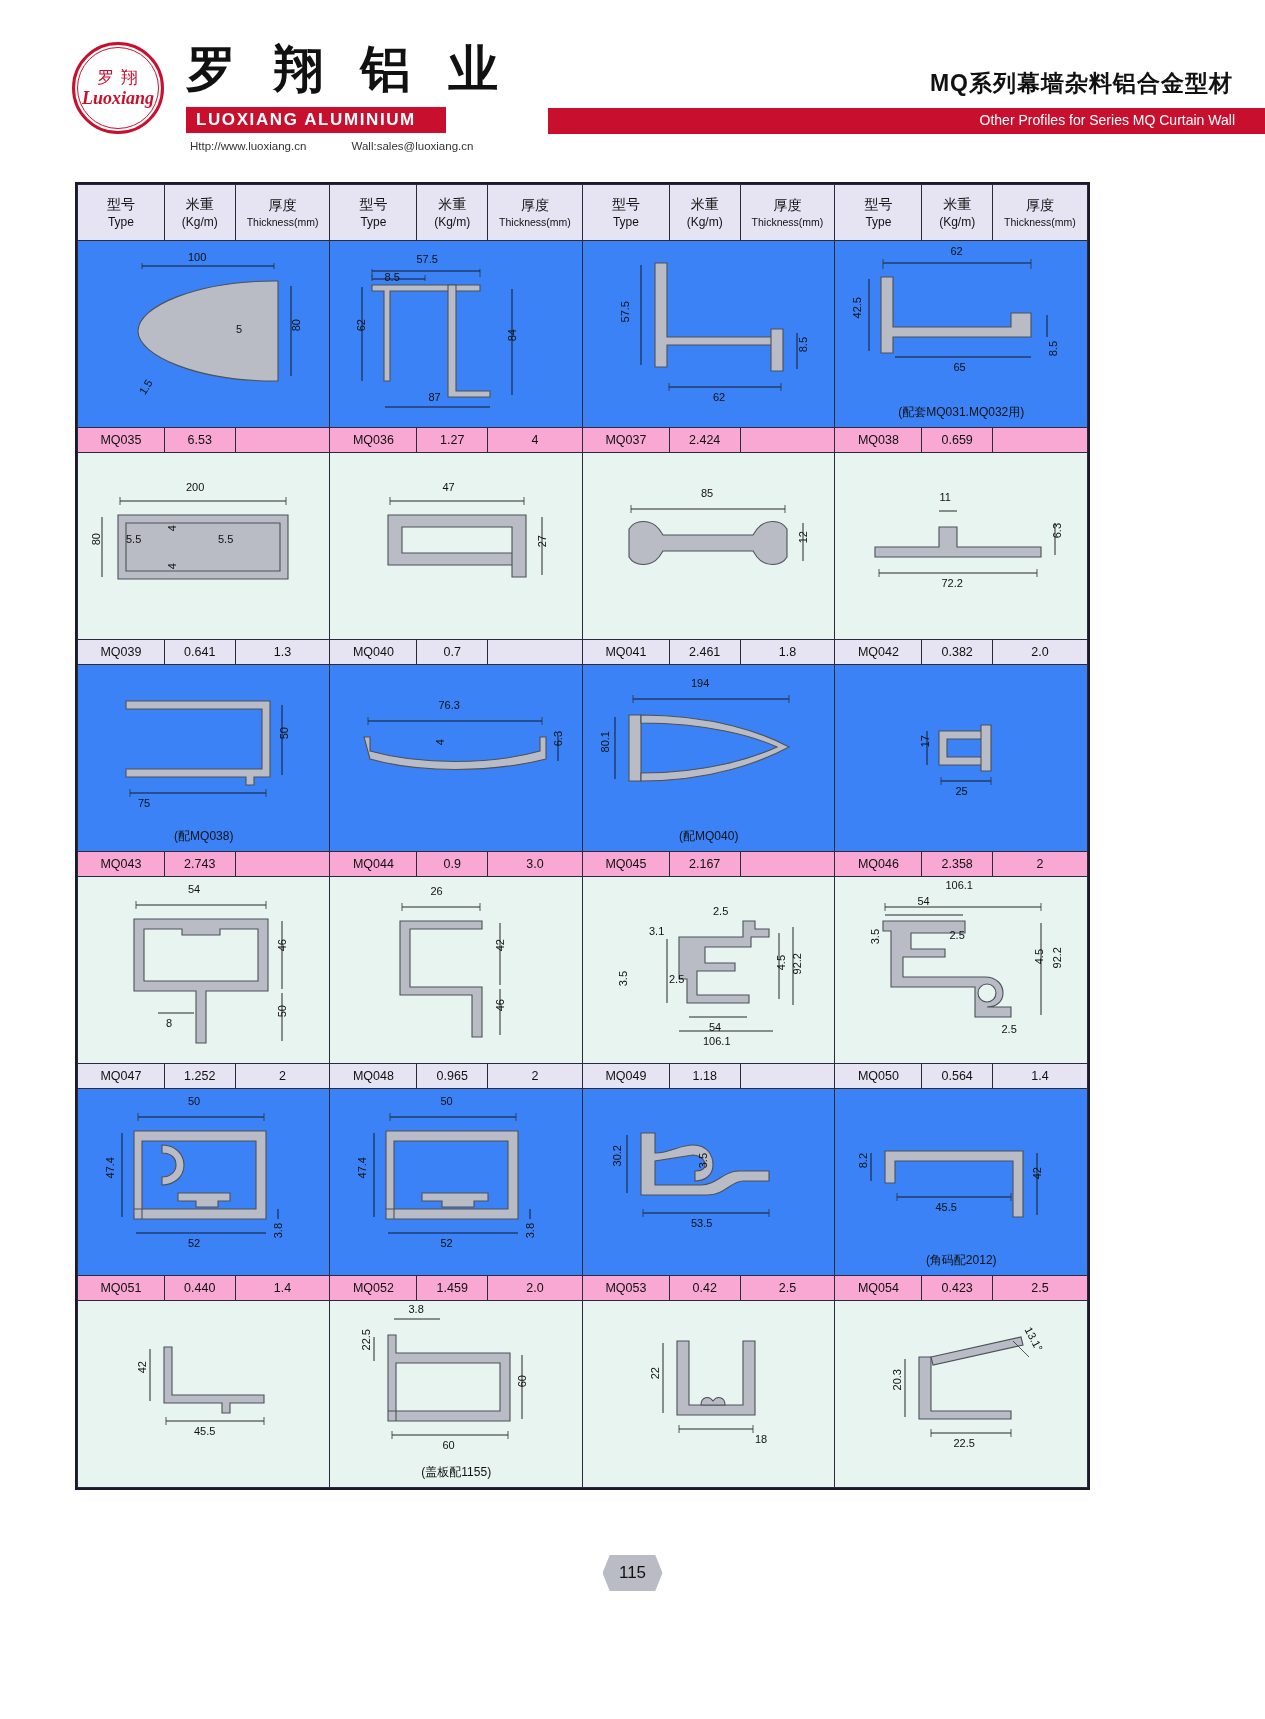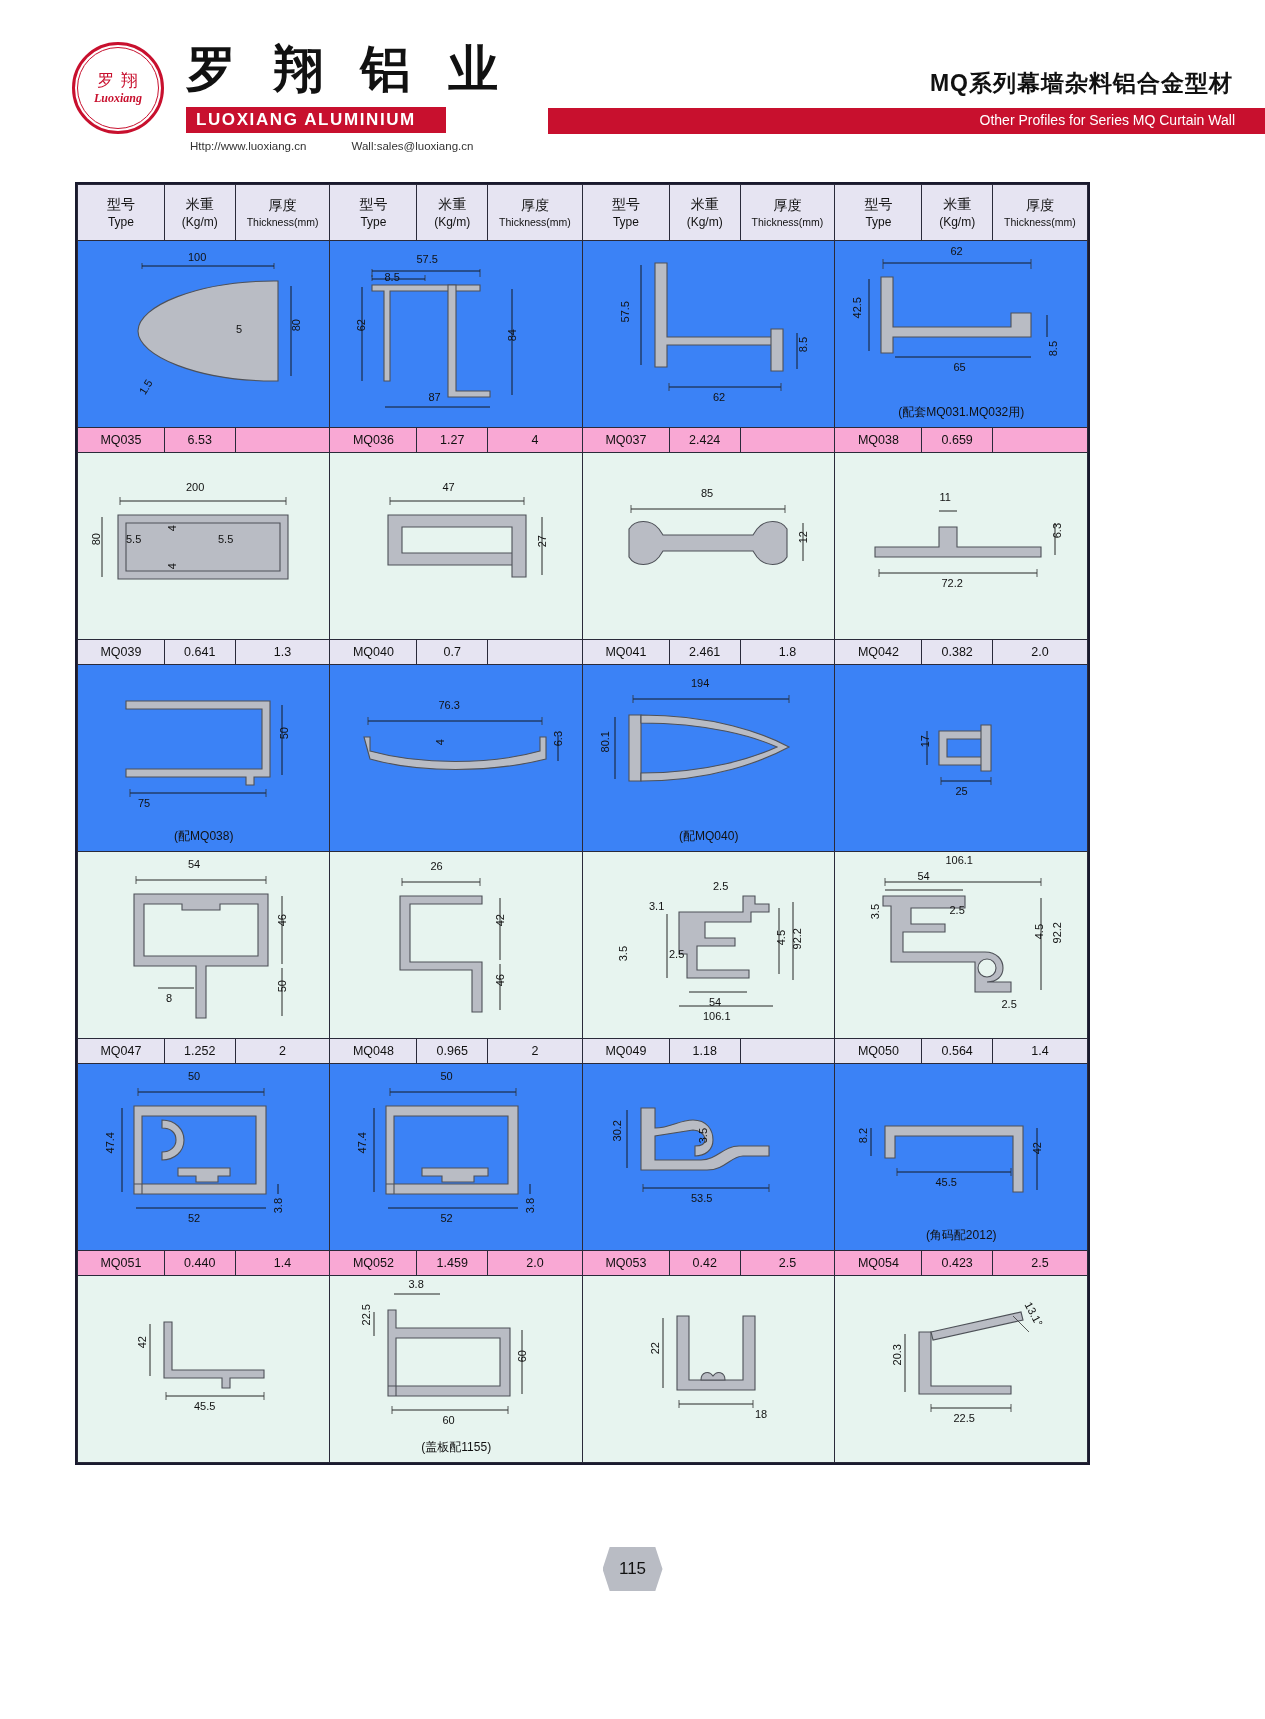--- a/index.html
+++ b/index.html
@@ -21,21 +21,21 @@
     border: 3px solid #c8102e; border-radius: 50%;
     display: flex; flex-direction: column;
     align-items: center; justify-content: center;
     background: #fff;
   }
   .logo-seal-inner {
     width: 82px; height: 82px; border: 1px solid #c8102e; border-radius: 50%;
     display: flex; flex-direction: column; align-items: center; justify-content: center;
   }
   .seal-cn { color: #c8102e; font-size: 17px; font-weight: normal; letter-spacing: 1px; line-height: 1; }
-  .seal-en { color: #c8102e; font-size: 12px; font-style: italic; font-weight: bold;
+  .seal-en { color: #c8102e; font-size: 18px; font-style: italic; font-weight: bold;
              font-family: "Liberation Serif", serif; line-height: 1; margin-top: 3px; }
 
   .brand-cn {
     position: absolute; left: 186px; top: 44px;
     font-size: 50px; font-weight: bold; letter-spacing: 10px;
     color: #111; line-height: 1;
     font-family: "DejaVu Sans", sans-serif;
   }
   .brand-bar {
     position: absolute; left: 186px; top: 107px;
@@ -102,21 +102,21 @@
   .dim { position: absolute; font-size: 11px; color: #111; white-space: nowrap; }
   .dim.v { writing-mode: vertical-rl; transform: rotate(180deg); }
   svg.draw { position: absolute; left: 0; top: 0; overflow: visible; }
   svg.draw .fillp { fill: #b9bcc4; stroke: #4e5158; stroke-width: 1.1; }
   svg.draw .linep { fill: none; stroke: #111; stroke-width: 0.9; }
   svg.draw .thinp { fill: none; stroke: #333; stroke-width: 0.8; }
 
   
   .pagenum {
     position: absolute; left: 50%; bottom: 128px; transform: translateX(-50%);
-    width: 60px; height: 44px; background: #b9bcc4;
+    width: 60px; height: 36px; background: #b9bcc4;
     clip-path: polygon(12% 0%, 88% 0%, 100% 50%, 88% 100%, 12% 100%, 0% 50%);
     display: flex; align-items: center; justify-content: center;
     font-size: 17px; color: #111;
   }
 </style>
 </head>
 <body>
 
 <div class="header">
   <div class="logo-seal">
@@ -411,20 +411,34 @@
           <line class="linep" x1="92" y1="66" x2="92" y2="100"></line>
           <line class="linep" x1="106" y1="116" x2="156" y2="116"></line>
           <path class="thinp" d="M106 112 L106 120 M156 112 L156 120"></path>
         </svg>
         <div class="dim v" style="left:84px; top:70px;">17</div>
         <div class="dim" style="left:120px; top:120px;">25</div>
       </div>
     </td>
   </tr>
 
+  <tr class="specrow mint">
+    <td>MQ043</td>
+    <td>2.743</td>
+    <td></td>
+    <td>MQ044</td>
+    <td>0.9</td>
+    <td>3.0</td>
+    <td>MQ045</td>
+    <td>2.167</td>
+    <td></td>
+    <td>MQ046</td>
+    <td>2.358</td>
+    <td>2</td>
+  </tr>
   <tr class="drawrow mint">
     <td colspan="3">
       <div class="cellbox">
         <svg class="draw" width="250" height="180" viewBox="0 0 250 180">
           <path class="fillp" d="M56 42 L190 42 L190 114 L128 114 L128 166 L118 166 L118 114 L56 114 Z M66 52 L66 104 L180 104 L180 52 L142 52 L142 58 L104 58 L104 52 Z"></path>
           <line class="linep" x1="58" y1="28" x2="188" y2="28"></line>
           <path class="thinp" d="M58 24 L58 32 M188 24 L188 32"></path>
           <line class="linep" x1="204" y1="44" x2="204" y2="112"></line>
           <line class="linep" x1="204" y1="116" x2="204" y2="164"></line>
           <line class="linep" x1="80" y1="136" x2="116" y2="136"></line>

